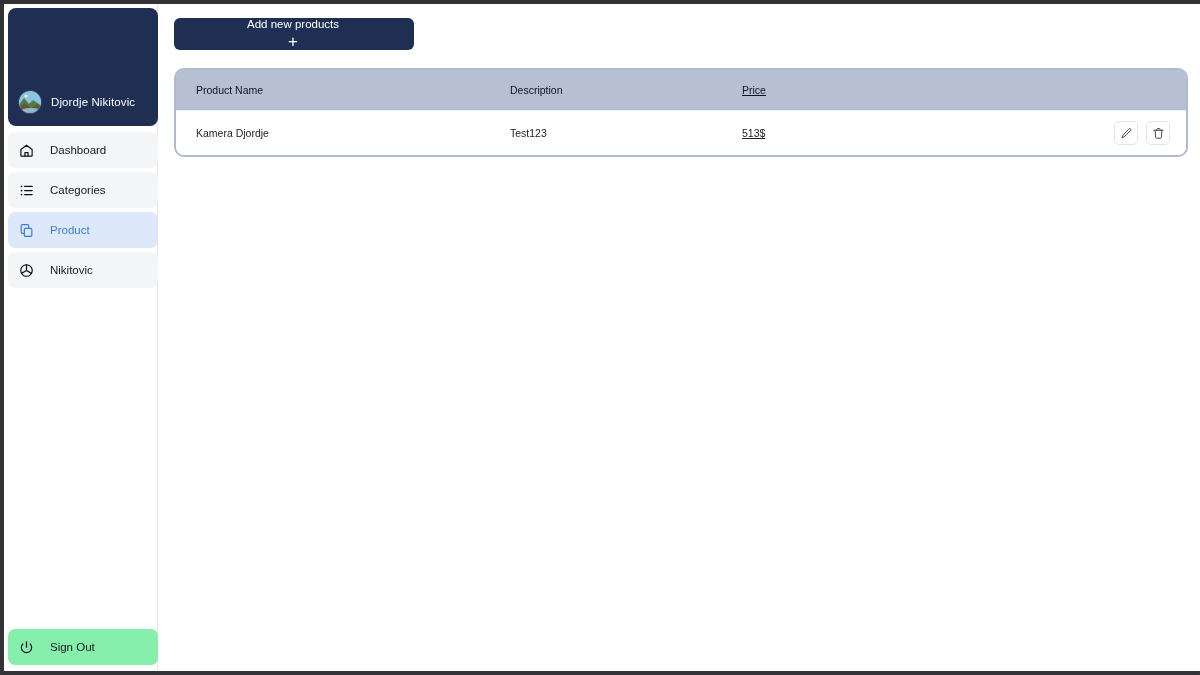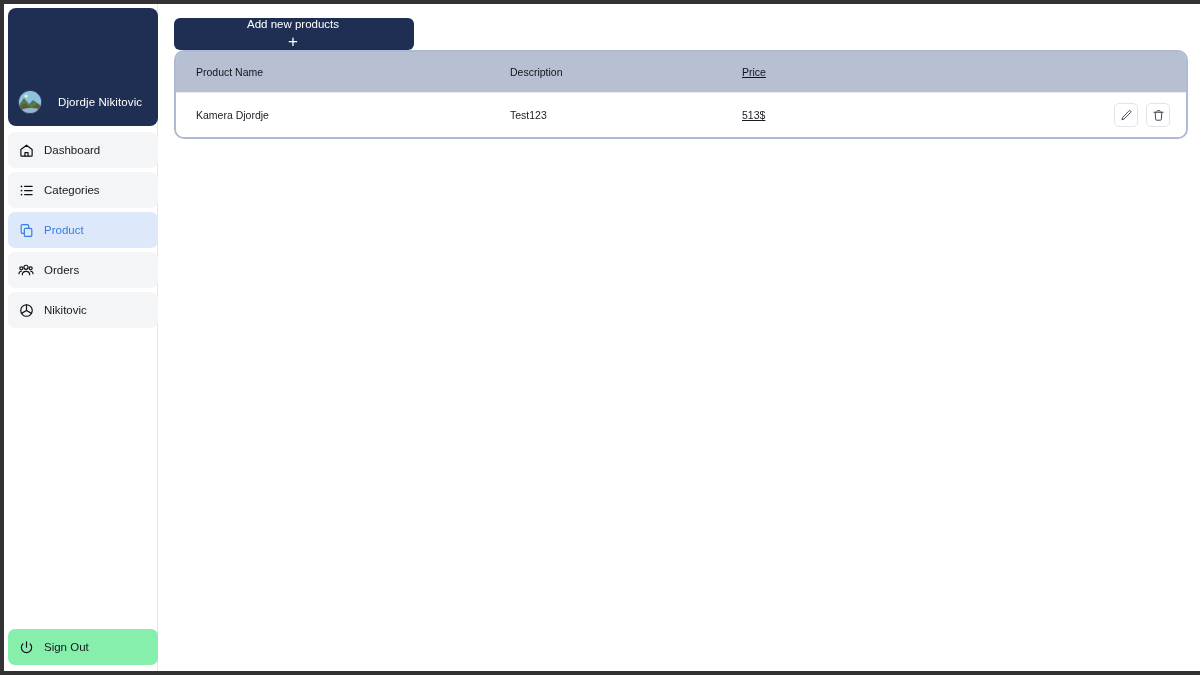--- a/index.html
+++ b/index.html
@@ -65,21 +65,21 @@
     flex: 0 0 24px;
     border: 1px solid #2b3d63;
     background: #7fb2d6;
     position: relative;
   }
   .avatar svg { display: block; }
 
   .profile-name {
     color: #ffffff;
     font-size: 11.5px;
-    margin-left: 16px;
+    margin-left: 9px;
     letter-spacing: 0.1px;
     white-space: nowrap;
     line-height: 24px;
   }
 
   .nav-list {
     margin-top: 6px;
     display: flex;
     flex-direction: column;
     gap: 4px;
@@ -106,21 +106,21 @@
     display: flex;
     align-items: center;
     justify-content: center;
     color: #10101a;
   }
   .nav-item.active .nav-icon { color: #3b7ddd; }
 
   .nav-label {
     font-size: 11.5px;
     color: #17171f;
-    margin-left: 10px;
+    margin-left: 16px;
     white-space: nowrap;
   }
   .nav-item.active .nav-label { color: #3b7ddd; }
 
   .nav-spacer { flex: 1 1 auto; }
 
   .signout-item {
     display: flex;
     align-items: center;
     height: 36px;
@@ -160,21 +160,21 @@
   }
   .add-plus {
     font-size: 17px;
     line-height: 1;
     font-weight: 300;
     color: #ffffff;
   }
 
   
   .table-card {
-    margin-top: 0;
+    margin-top: 18px;
     width: 1014px;
     border: 2px solid #aeb9d2;
     border-radius: 10px;
     overflow: hidden;
     background: #e5e5e5;
   }
 
   .table-head {
     display: flex;
     align-items: center;
@@ -271,33 +271,20 @@
         <div class="nav-item active">
           <span class="nav-icon">
             <svg width="15" height="15" viewBox="0 0 24 24" fill="none" stroke="currentColor" stroke-width="1.9" stroke-linecap="round" stroke-linejoin="round">
               <rect x="8.5" y="8.5" width="12" height="13" rx="2"></rect>
               <path d="M15.5 8.5V4.5a2 2 0 0 0-2-2h-8a2 2 0 0 0-2 2v10a2 2 0 0 0 2 2h3"></path>
             </svg>
           </span>
           <span class="nav-label">Product</span>
         </div>
 
-        <div class="nav-item">
-          <span class="nav-icon">
-            <svg width="16" height="16" viewBox="0 0 24 24" fill="none" stroke="currentColor" stroke-width="1.8" stroke-linecap="round" stroke-linejoin="round">
-              <circle cx="12" cy="8" r="3.1"></circle>
-              <path d="M6.5 19c0-3 2.5-5 5.5-5s5.5 2 5.5 5"></path>
-              <circle cx="5" cy="9.5" r="2.3"></circle>
-              <path d="M1.5 17.5c0-2.2 1.6-3.6 3.5-3.6"></path>
-              <circle cx="19" cy="9.5" r="2.3"></circle>
-              <path d="M22.5 17.5c0-2.2-1.6-3.6-3.5-3.6"></path>
-            </svg>
-          </span>
-          <span class="nav-label">Orders</span>
-        </div>
 
         <div class="nav-item">
           <span class="nav-icon">
             <svg width="15" height="15" viewBox="0 0 24 24" fill="none" stroke="currentColor" stroke-width="1.9" stroke-linecap="round">
               <circle cx="12" cy="12" r="9.2"></circle>
               <path d="M12 12 V2.8 M12 12 L20 16.6 M12 12 L4 16.6"></path>
             </svg>
           </span>
           <span class="nav-label">Nikitovic</span>
         </div>

